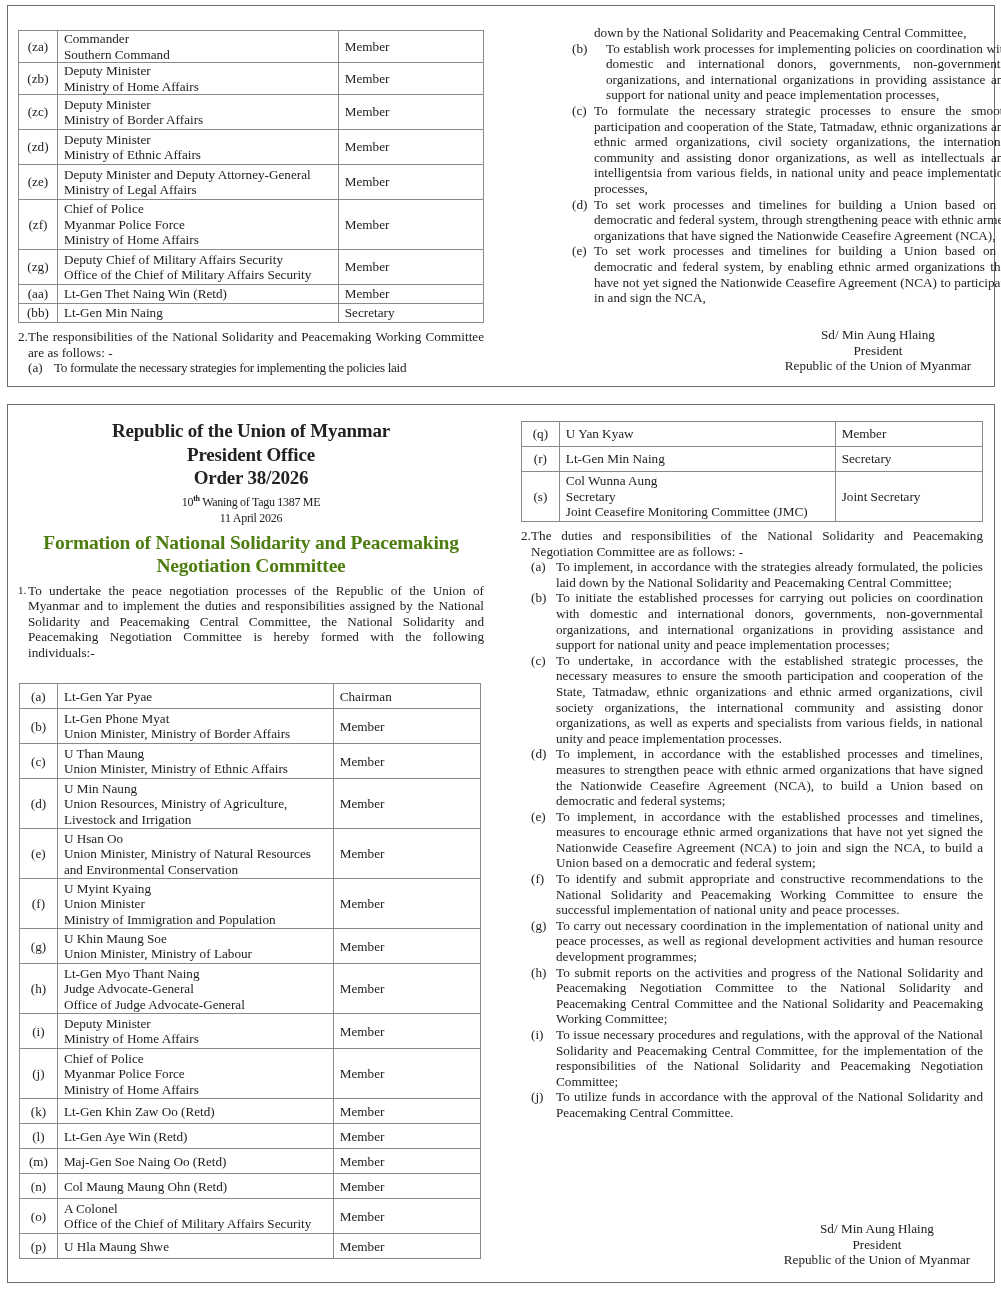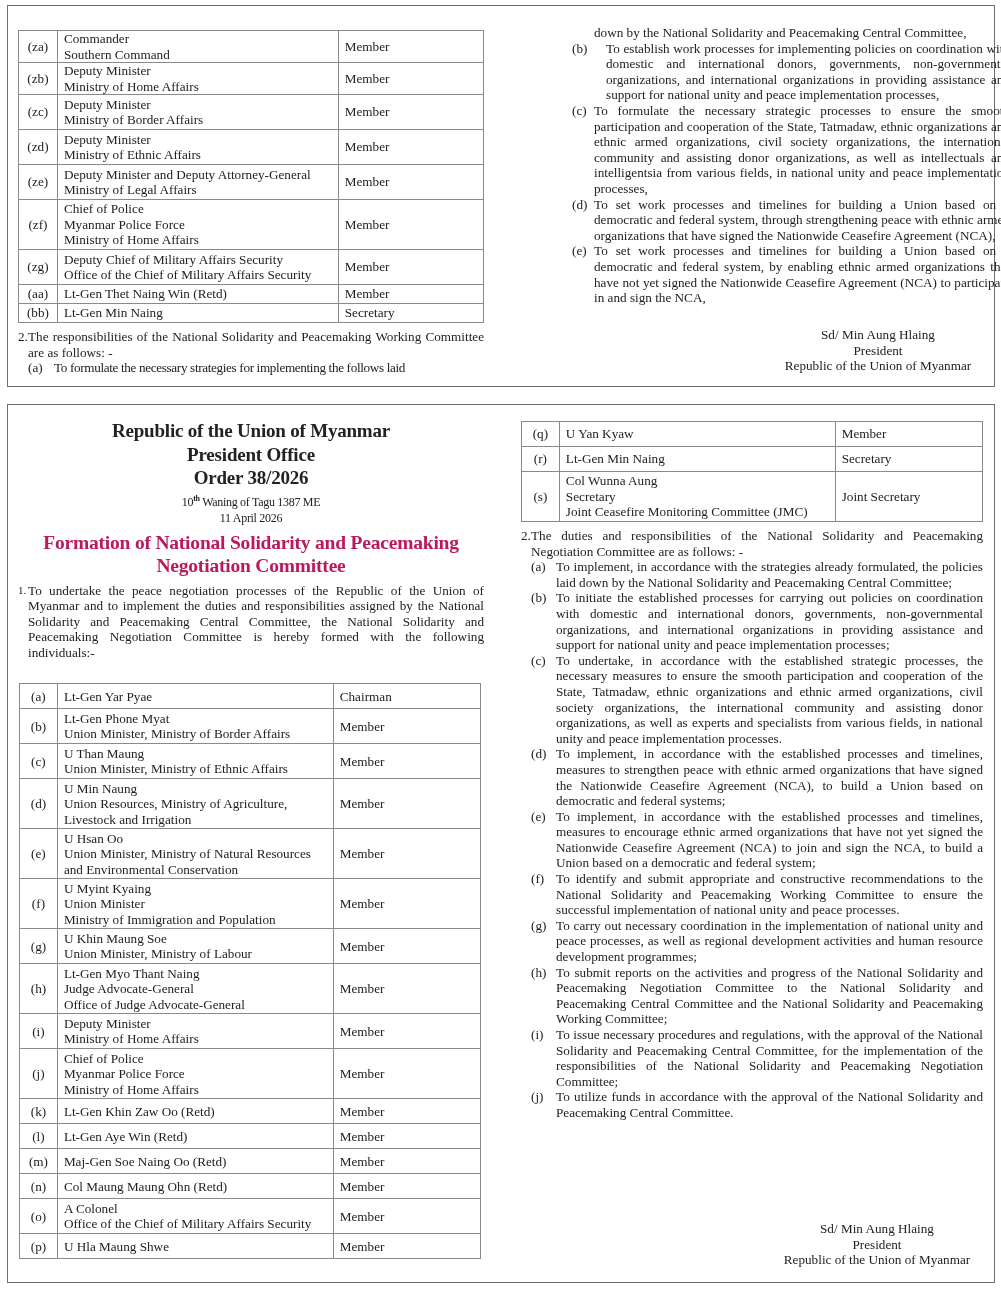--- a/index.html
+++ b/index.html
@@ -45,21 +45,21 @@
     text-align: center; font-family: "Liberation Serif", serif; font-weight: bold;
     font-size: 19px; line-height: 23.5px; color: #222; letter-spacing: -0.2px;
   }
   .hdr-date {
     text-align: center; font-family: "Liberation Serif", serif; font-size: 12px;
     line-height: 16px; color: #222; letter-spacing: -0.3px;
   }
   .hdr-date sup { font-size: 8px; vertical-align: 5px; line-height: 0; font-weight: bold; }
   .hdr-heading {
     text-align: center; font-family: "Liberation Serif", serif; font-weight: bold;
-    font-size: 19.5px; line-height: 23.5px; color: #be185d; letter-spacing: -0.2px;
+    font-size: 19.5px; line-height: 23.5px; color: #4d7c0f; letter-spacing: -0.2px;
   }
 </style>
 </head>
 <body>
 
 <div class="panel" id="panel-top">
 
   <div class="col" style="left:10px; top:24px; width:390px;">
     <table class="members" style="width:466px;">
       <colgroup>
@@ -141,21 +141,21 @@
           </tr>
         </tbody>
     </table>
 
     <div class="para" style="margin-top:6px; width:466px;">
       <span class="num">2.</span>
       <div class="body">
         <div>The responsibilities of the National Solidarity and Peacemaking Working Committee are as follows: -</div>
         <div class="sub" style="margin-top:0;">
           <span class="lbl">(a)</span>
-          <div class="txt" style="white-space:nowrap; letter-spacing:-0.35px;">To formulate the necessary strategies for implementing the follows laid</div>
+          <div class="txt" style="white-space:nowrap; letter-spacing:-0.35px;">To formulate the necessary strategies for implementing the policies laid</div>
         </div>
       </div>
     </div>
   </div>
 
   <div class="col" style="left:564px; top:19px; width:438px;">
     <div class="para">
       <div style="margin-left:22px;">down by the National Solidarity and Peacemaking Central Committee,</div>
     </div>
     <div id="top-right-items">

